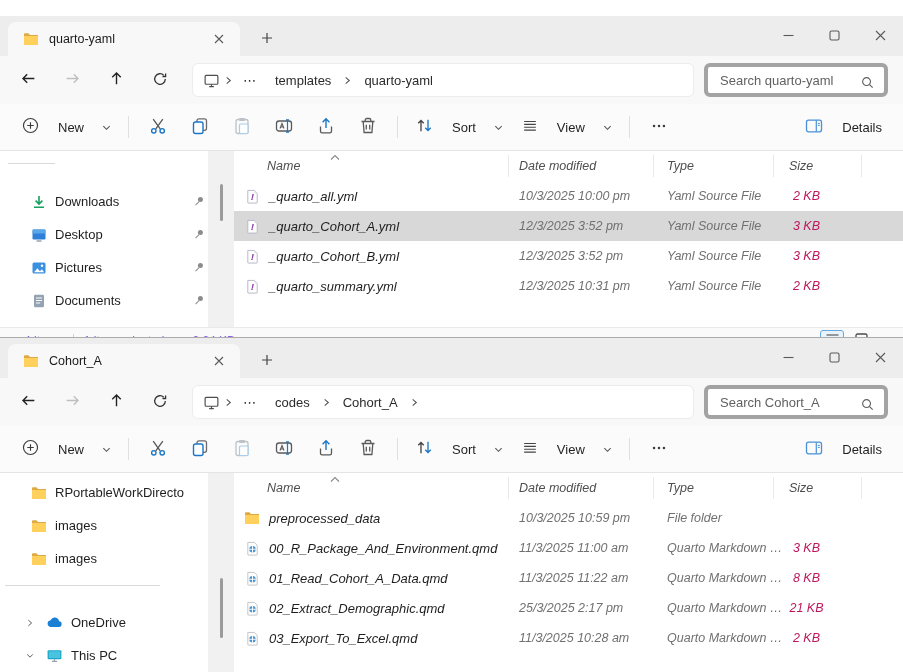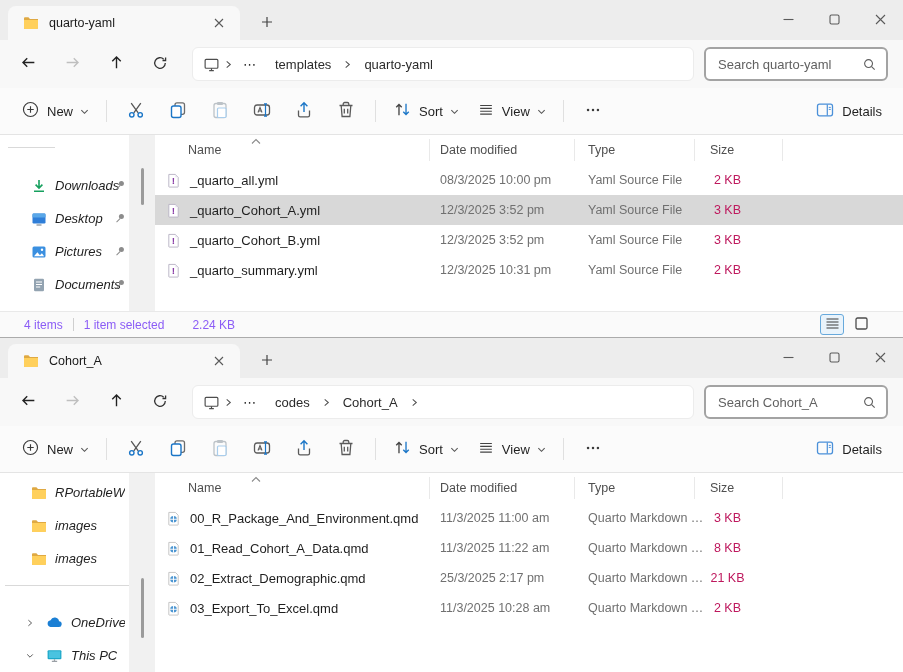--- a/index.html
+++ b/index.html
@@ -1,71 +1,71 @@
 <!DOCTYPE html>
 <html><head>
 <meta charset="utf-8">
 <style>
   * { margin:0; padding:0; box-sizing:border-box; }
   html,body { background:#fff; }
   body { font-family:"Liberation Sans","DejaVu Sans",sans-serif; font-size:13px; color:#1f1f1f; }
   .screen { position:relative; width:903px; height:672px; overflow:hidden; background:#fff; }
 
   .window { position:absolute; left:0; width:903px; display:flex; flex-direction:column; background:#fff; overflow:hidden; }
-  .win1 { top:0; height:337px; }
+  .win1 { top:16px; height:337px; }
   .win2 { top:337px; height:335px; border-top:1px solid #ababab; }
 
   
   .tabbar { position:relative; height:40px; background:#ededed; display:flex; align-items:flex-end; padding-left:8px; flex-shrink:0; }
   .tab { height:34px; width:232px; background:#f8f8f8; border-radius:8px 8px 0 0; display:flex; align-items:center; gap:10px; padding:0 8px 0 14px; }
   .tab-title { flex:1; font-size:12.5px; color:#1b1b1b; white-space:nowrap; overflow:hidden; }
   .tab-close, .newtab { border:none; background:transparent; width:26px; height:26px; display:flex; align-items:center; justify-content:center; border-radius:4px; cursor:default; }
   .newtab { margin:0 0 4px 14px; }
   .wincontrols { position:absolute; right:0; top:0; height:40px; display:flex; }
   .wincontrols button { width:46px; height:40px; border:none; background:transparent; display:flex; align-items:center; justify-content:center; }
 
   
   .addressbar { height:48px; background:#f8f8f8; display:flex; align-items:center; padding:0 15px 0 6px; flex-shrink:0; }
   .navbtn { width:44px; height:36px; border:none; background:transparent; display:flex; align-items:center; justify-content:center; border-radius:4px; }
   .breadcrumb { flex:1; height:34px; margin-left:10px; background:#fff; border:1px solid #ececec; border-radius:6px; display:flex; align-items:center; gap:4px; padding:0 10px; overflow:hidden; }
   .bc-seg, .bc-ellipsis { border:none; background:transparent; font:inherit; color:#2b2b2b; padding:2px 8px; border-radius:4px; white-space:nowrap; }
   .bc-ellipsis { letter-spacing:1px; padding:2px 6px; }
   .bc-icon, .bc-chev { display:flex; align-items:center; }
-  .searchbox { position:relative; width:184px; height:34px; margin-left:10px; background:#fff; border:2px solid #a3a3a3; border-radius:6px; display:flex; align-items:center; }
+  .searchbox { position:relative; width:184px; height:34px; margin-left:10px; background:#fff; border:4px solid #a3a3a3; border-radius:6px; display:flex; align-items:center; }
   .searchbox input { border:none; outline:none; background:transparent; width:100%; font:inherit; font-size:13px; color:#333; padding:0 30px 0 12px; }
   .searchbox input::placeholder { color:#616161; opacity:1; }
   .mag { position:absolute; right:9px; top:8px; }
 
   
   .toolbar { height:47px; background:#fbfbfb; border-bottom:1px solid #e4e4e4; display:flex; align-items:center; padding:0 12px; flex-shrink:0; }
-  .tbtn { border:none; background:transparent; display:flex; align-items:center; gap:7px; padding:0 9px; height:34px; border-radius:4px; font:inherit; color:#1f1f1f; }
+  .tbtn { border:none; background:transparent; display:flex; align-items:center; gap:18px; padding:0 9px; height:34px; border-radius:4px; font:inherit; color:#1f1f1f; }
   .ibtn { border:none; background:transparent; width:42px; height:34px; display:flex; align-items:center; justify-content:center; border-radius:4px; }
   .tdiv { width:1px; height:22px; background:#e0e0e0; margin:0 8px; }
   .tspacer { flex:1; }
 
   
   .wbody { flex:1; display:flex; overflow:hidden; }
-  .sidebar { position:relative; width:155px; flex-shrink:0; overflow:hidden;font-style:italic; }
+  .sidebar { position:relative; width:234px; flex-shrink:0; overflow:hidden; }
   .side-divider { height:1px; background:#d9d9d9; }
   .sd1 { width:47px; margin:12px 0 0 8px; }
   .sd2 { width:155px; margin:10px 0 0 5px; }
   .spacer21 { height:21px; } .spacer3 { height:3px; } .spacer20 { height:20px; }
   .side-item { position:relative; height:33px; display:flex; align-items:center; gap:8px; padding-left:30px; padding-right:30px; white-space:nowrap; overflow:hidden; }
   .side-item.withchev { padding-left:22px; }
   .schev { width:16px; display:flex; align-items:center; justify-content:center; flex-shrink:0; }
   .sicon { width:17px; height:17px; display:flex; align-items:center; justify-content:center; flex-shrink:0; }
   .slabel { overflow:hidden; }
   .pin { position:absolute; right:29px; top:10px; }
   .side-gutter { position:absolute; right:0; top:0; bottom:0; width:26px; background:#f1f1f1; }
   .side-thumb { position:absolute; right:11px; width:3px; background:#9b9b9b; border-radius:2px; }
   .thumb1 { top:33px; height:37px; }
   .thumb2 { top:105px; height:60px; }
 
   
-  .filelist { flex:1; overflow:hidden; position:relative; background:#fff; }
+  .filelist { flex:1; overflow:hidden; position:relative; background:#fff;font-style:italic; }
   .lheader { position:relative; display:grid; grid-template-columns:275px 145px 120px 88px 1fr; height:30px; align-items:center; font-size:12.5px; color:#4f4f4f; }
   .lheader > div { height:22px; line-height:22px; }
   .h-name { padding-left:33px; border-right:1px solid #e9e9e9; }
   .h-date { padding-left:10px; border-right:1px solid #e9e9e9; }
   .h-type { padding-left:13px; border-right:1px solid #e9e9e9; }
   .h-size { padding-left:15px; border-right:1px solid #e9e9e9; }
   .sort-asc { position:absolute; left:96px; top:-1px; }
   .row { display:grid; grid-template-columns:275px 145px 120px 88px 1fr; height:30px; align-items:center; }
   .row.selected { background:#d8d8d8; }
   .c-name { display:flex; align-items:center; gap:9px; padding-left:10px; overflow:hidden; white-space:nowrap; color:#1e1e1e; }
@@ -353,21 +353,21 @@
           <div class="c-name">
             <span class="ficon">
                 <svg width="15" height="15" viewBox="0 0 16 16">
                   <path fill="#fff" stroke="#b9b3c4" d="M3 1.5h7L13 4.5v10a.5.5 0 0 1-.5.5h-9a.5.5 0 0 1-.5-.5z"></path>
                   <path fill="#e7e2ee" d="M10 1.5v3h3z"></path>
                   <text x="8" y="12.2" font-size="10.5" font-weight="bold" fill="#8b3fa8" text-anchor="middle">!</text>
                 </svg>
               </span>
             <span>_quarto_all.yml</span>
           </div>
-          <div class="c-date">08/3/2025 10:00 pm</div>
+          <div class="c-date">10/3/2025 10:00 pm</div>
           <div class="c-type">Yaml Source File</div>
           <div class="c-size">2 KB</div>
           <div></div>
         </div>
         <div class="row selected">
           <div class="c-name">
             <span class="ficon">
                 <svg width="15" height="15" viewBox="0 0 16 16">
                   <path fill="#fff" stroke="#b9b3c4" d="M3 1.5h7L13 4.5v10a.5.5 0 0 1-.5.5h-9a.5.5 0 0 1-.5-.5z"></path>
                   <path fill="#e7e2ee" d="M10 1.5v3h3z"></path>
@@ -695,20 +695,35 @@
           <div class="h-type">Type</div>
           <div class="h-size">Size</div>
           <div></div>
           <span class="sort-asc"><svg width="10" height="7" viewBox="0 0 10 7" fill="none" stroke="#8a8a8a" stroke-width="1.1">
                 <path d="M1 5.5 5 1.5l4 4"></path>
               </svg></span>
         </div>
         <div class="row">
           <div class="c-name">
             <span class="ficon">
+                <svg width="16" height="16" viewBox="0 0 16 16">
+                  <path fill="#dfa943" d="M1 3.4c0-.7.5-1.2 1.2-1.2h3.2l1.6 1.7H15v8.9c0 .7-.5 1.2-1.2 1.2H2.2A1.2 1.2 0 0 1 1 12.8z"></path>
+                  <path fill="#ffd05c" d="M1 5h14v7.8c0 .7-.5 1.2-1.2 1.2H2.2A1.2 1.2 0 0 1 1 12.8z"></path>
+                </svg>
+              </span>
+            <span>preprocessed_data</span>
+          </div>
+          <div class="c-date">10/3/2025 10:59 pm</div>
+          <div class="c-type">File folder</div>
+          <div class="c-size"></div>
+          <div></div>
+        </div>
+        <div class="row">
+          <div class="c-name">
+            <span class="ficon">
                 <svg width="15" height="15" viewBox="0 0 16 16">
                   <path fill="#fff" stroke="#c2c2c2" d="M3 1.5h7L13 4.5v10a.5.5 0 0 1-.5.5h-9a.5.5 0 0 1-.5-.5z"></path>
                   <circle cx="8" cy="8.8" r="3.5" fill="#4b95d1"></circle>
                   <path d="M8 5v7.6M4.2 8.8h7.6" stroke="#fff" stroke-width="1"></path>
                 </svg>
               </span>
             <span>00_R_Package_And_Environment.qmd</span>
           </div>
           <div class="c-date">11/3/2025 11:00 am</div>
           <div class="c-type">Quarto Markdown …</div>

